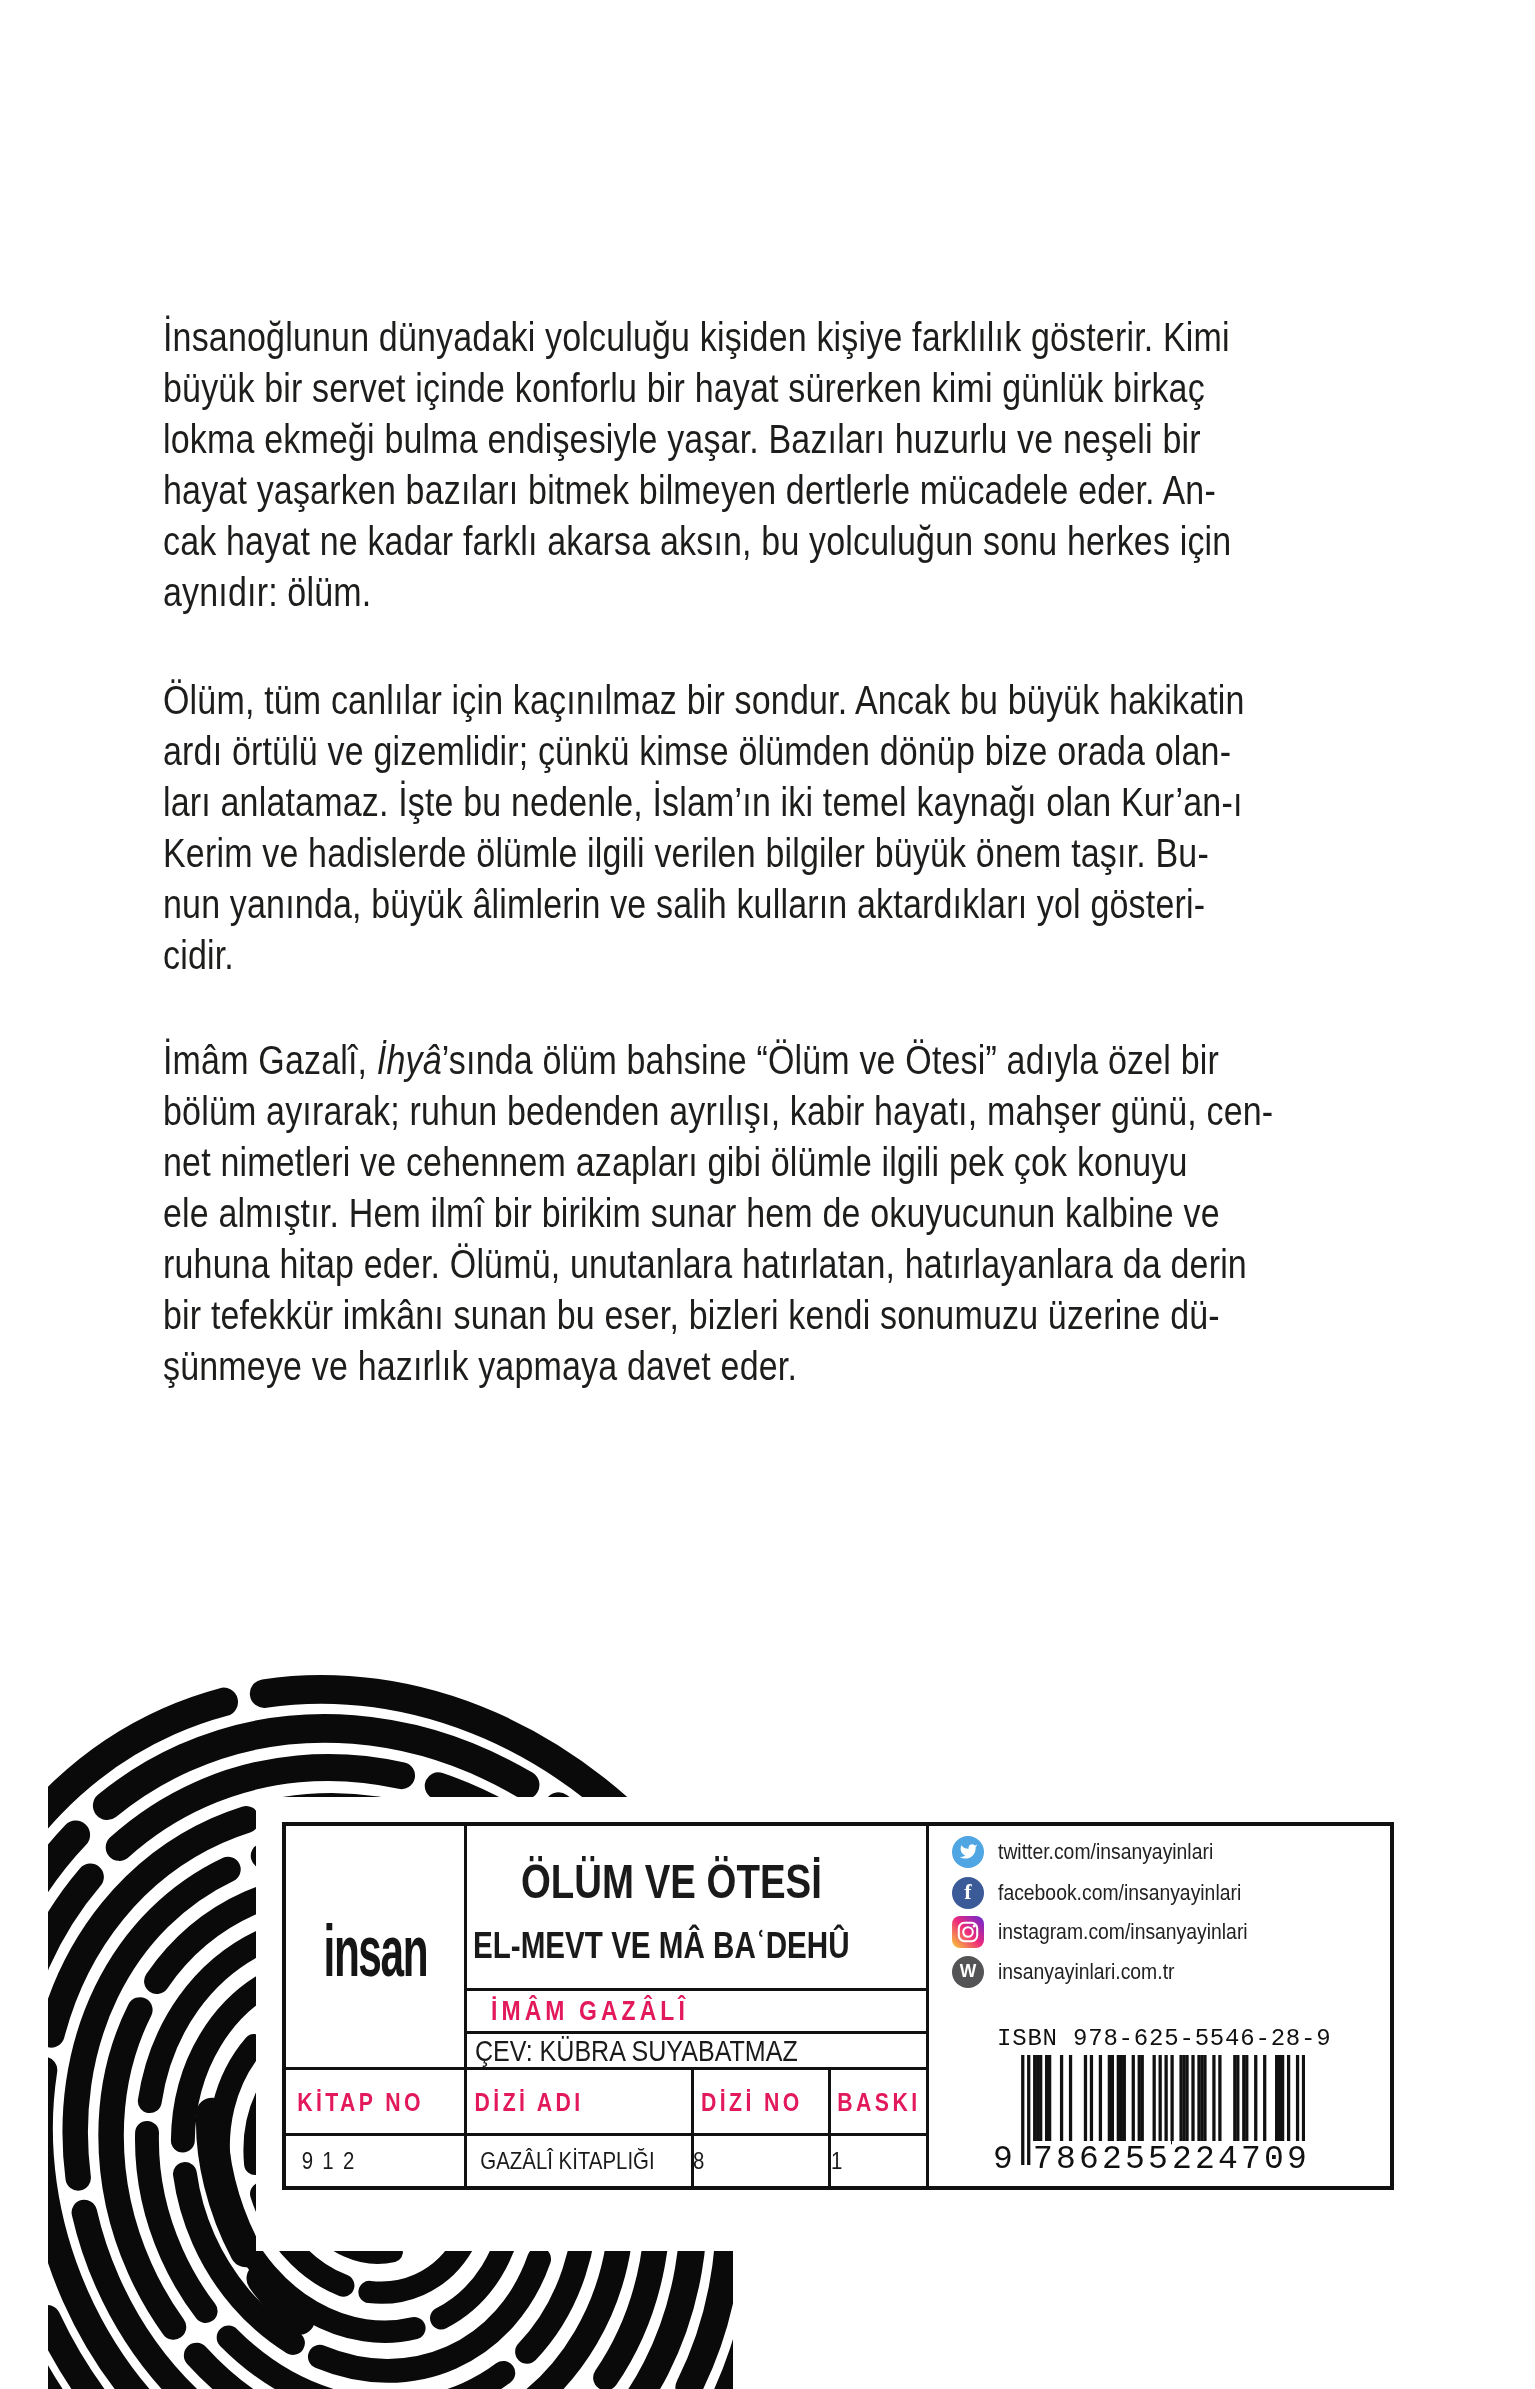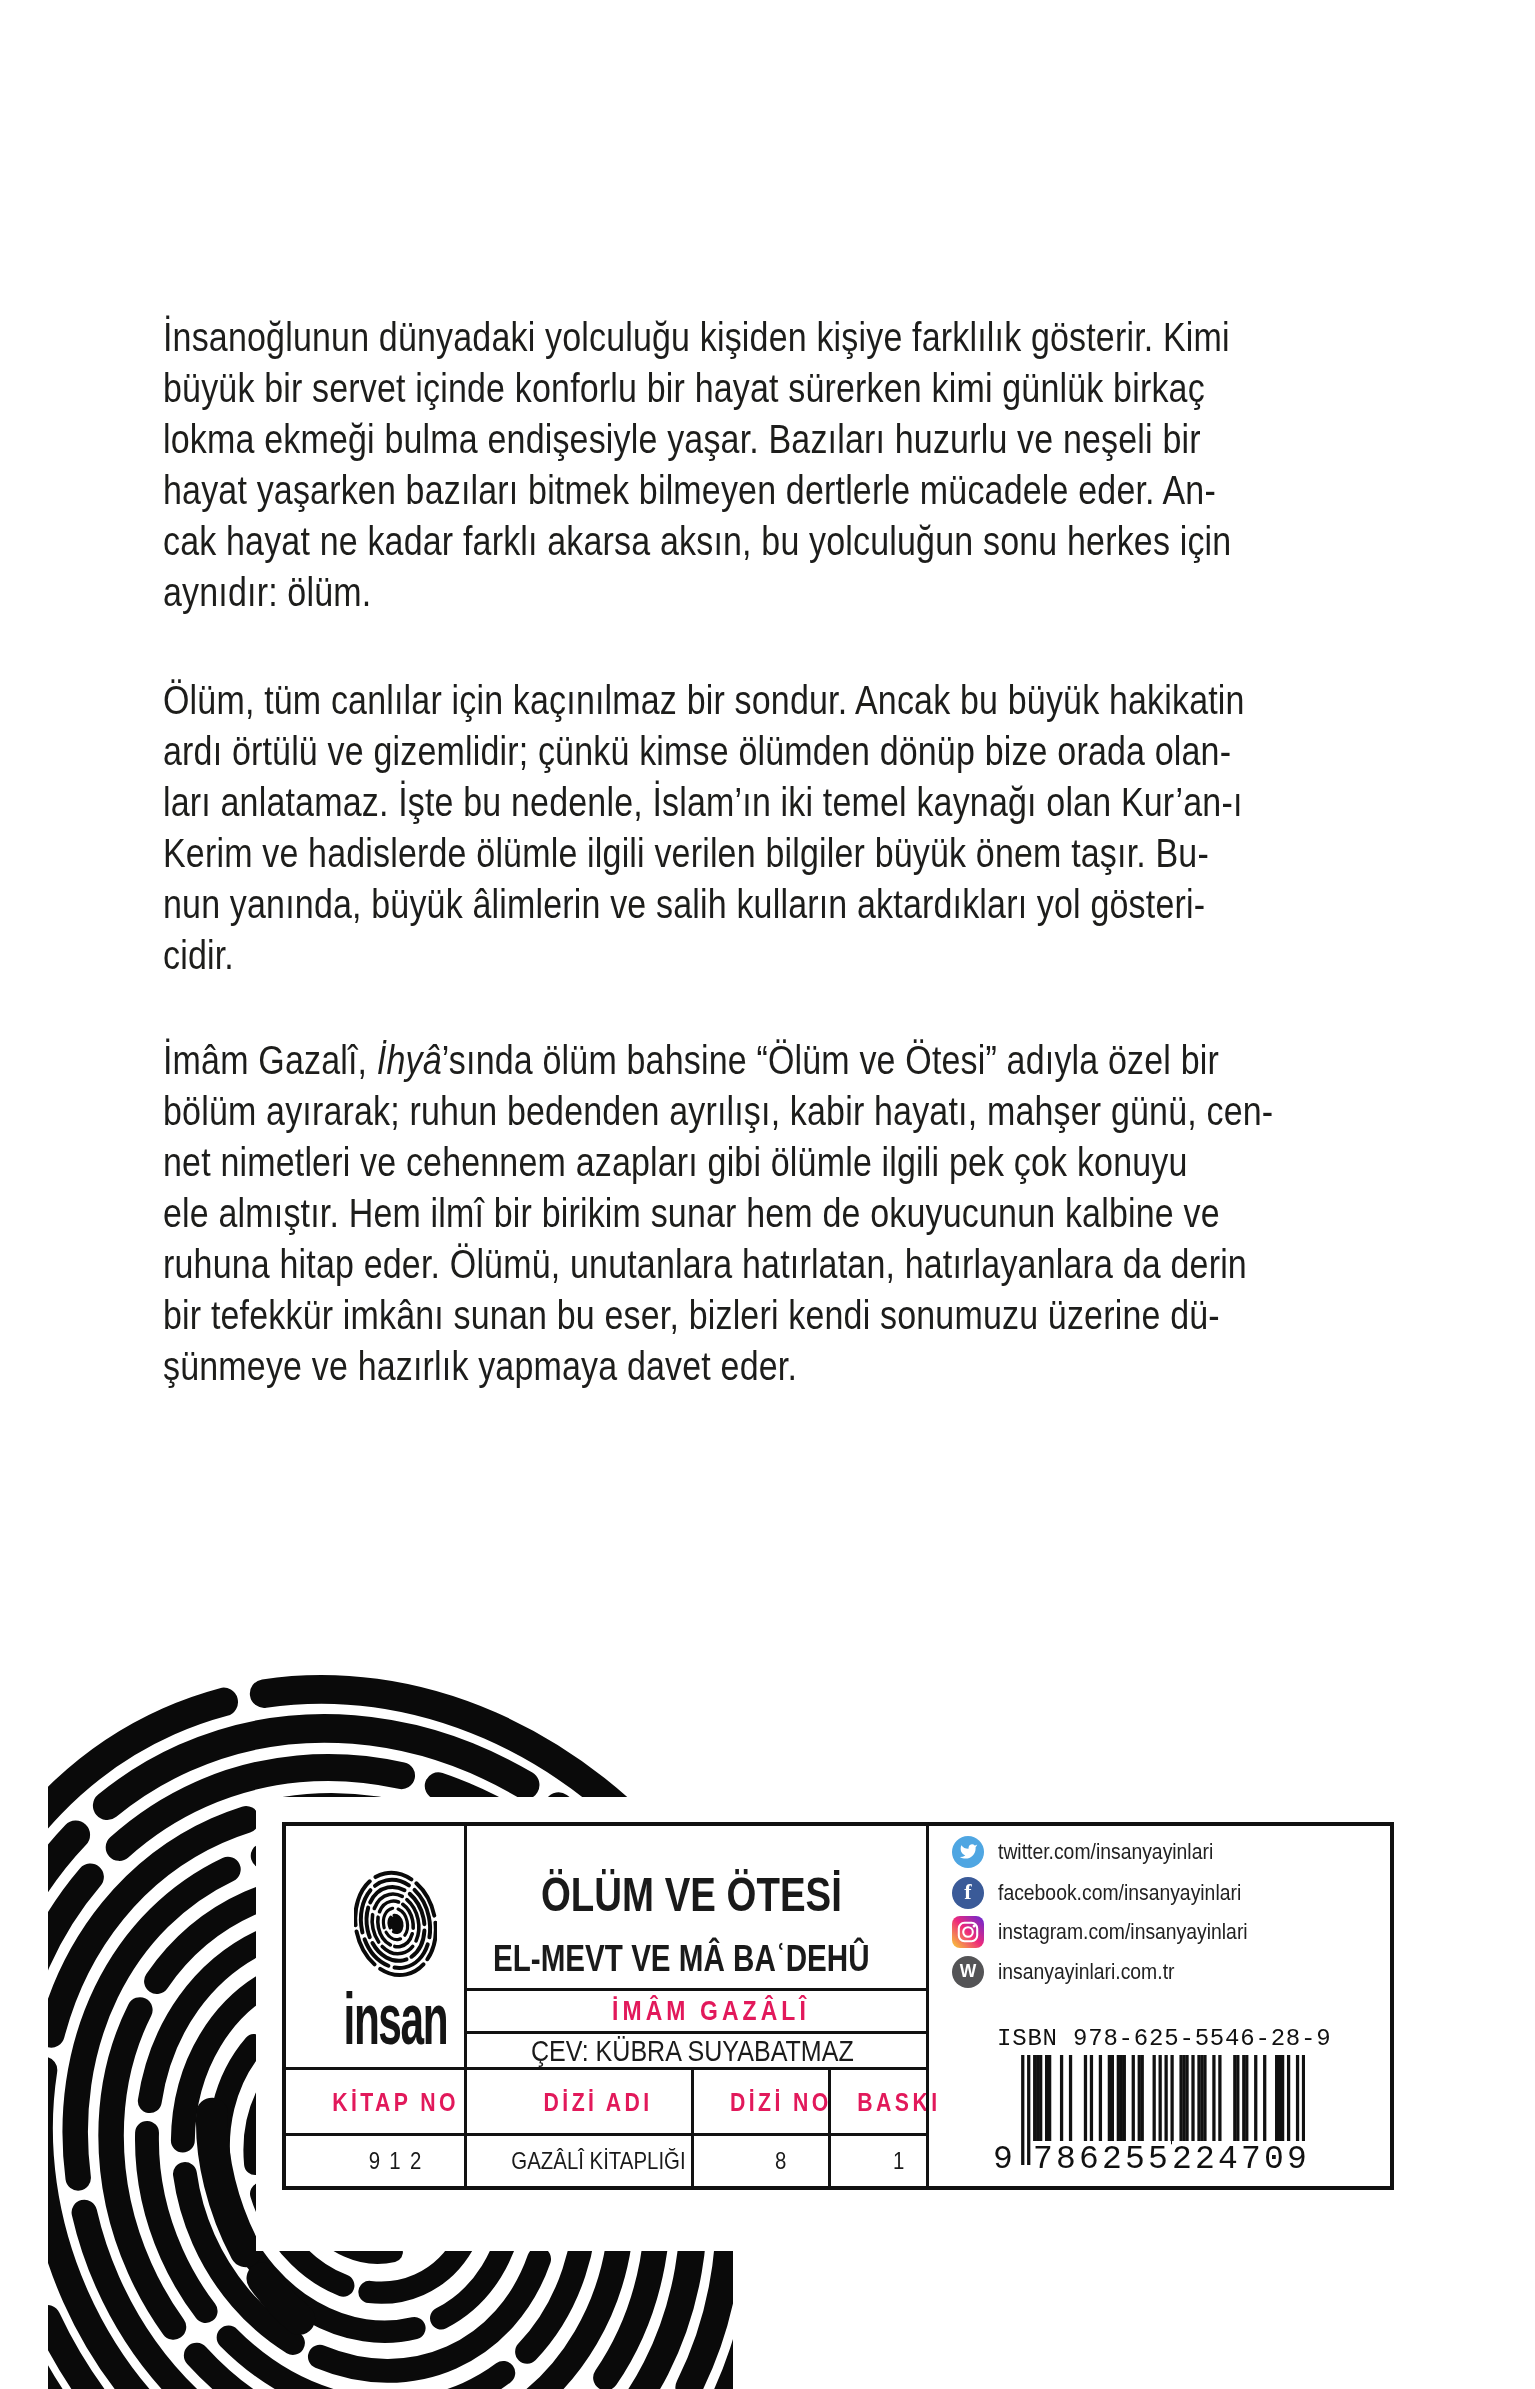--- a/index.html
+++ b/index.html
@@ -24,24 +24,24 @@
 
   
   .fp-big{position:absolute; left:48px; top:1641px; width:685px; height:749px; z-index:1;}
   .white-backing{position:absolute; left:256px; top:1797px; width:1171px; height:454px; background:#fff; z-index:2;}
 
   
   .pub-box{
     position:absolute; left:282px; top:1822px; width:1112px; height:368px;
     border:4px solid #111; box-sizing:border-box; background:#fff; z-index:3;
   }
-  .pub-box .cell{position:absolute; display:flex; align-items:center; justify-content:center;margin-left:20px;}
+  .pub-box .cell{position:absolute; display:flex; align-items:center; }
   .divider{position:absolute; background:#111;}
 
-  .logo-cell{left:0; top:0; width:179px; height:243px; flex-direction:column; justify-content:flex-start;}
+  .logo-cell{left:0; top:0; width:179px; height:243px; flex-direction:row; justify-content:flex-start;}
   .logo-text{
     font-size:73px; font-weight:600; letter-spacing:-2.4px; color:#151515;
     transform:scaleX(0.58); transform-origin:50% 50%; line-height:64px; margin-top:6.4px;
   }
 
   .title-cell{left:179px; top:0; width:462px; height:163px; align-items:flex-start; justify-content:flex-start; flex-direction:column; padding-left:25.5px; box-sizing:border-box;}
   .book-title{font-size:48px; font-weight:700; color:#1a1a1a; transform:scaleX(0.8); transform-origin:0 50%; white-space:nowrap; margin-top:32px; line-height:48px;}
   .book-subtitle{font-size:37px; font-weight:700; color:#1a1a1a; transform:scaleX(0.8); transform-origin:0 50%; white-space:nowrap; margin-top:21px; line-height:37px;}
 
   .author-cell{left:179px; top:163px; width:462px; height:44px; justify-content:flex-start; padding-left:25.5px; box-sizing:border-box;}

